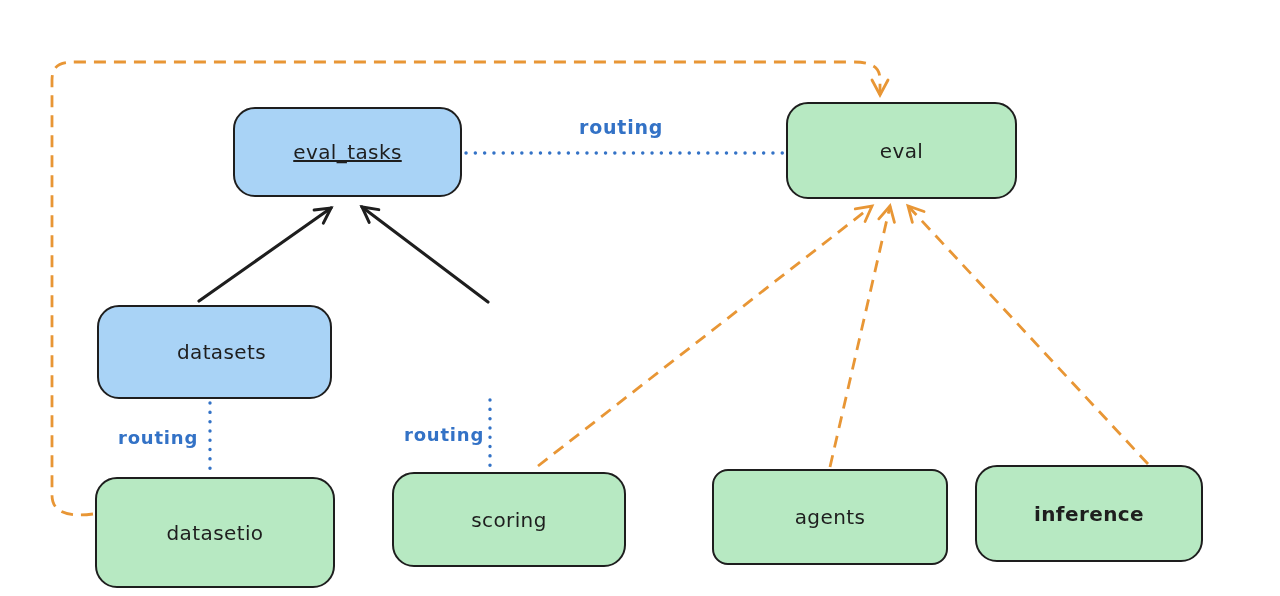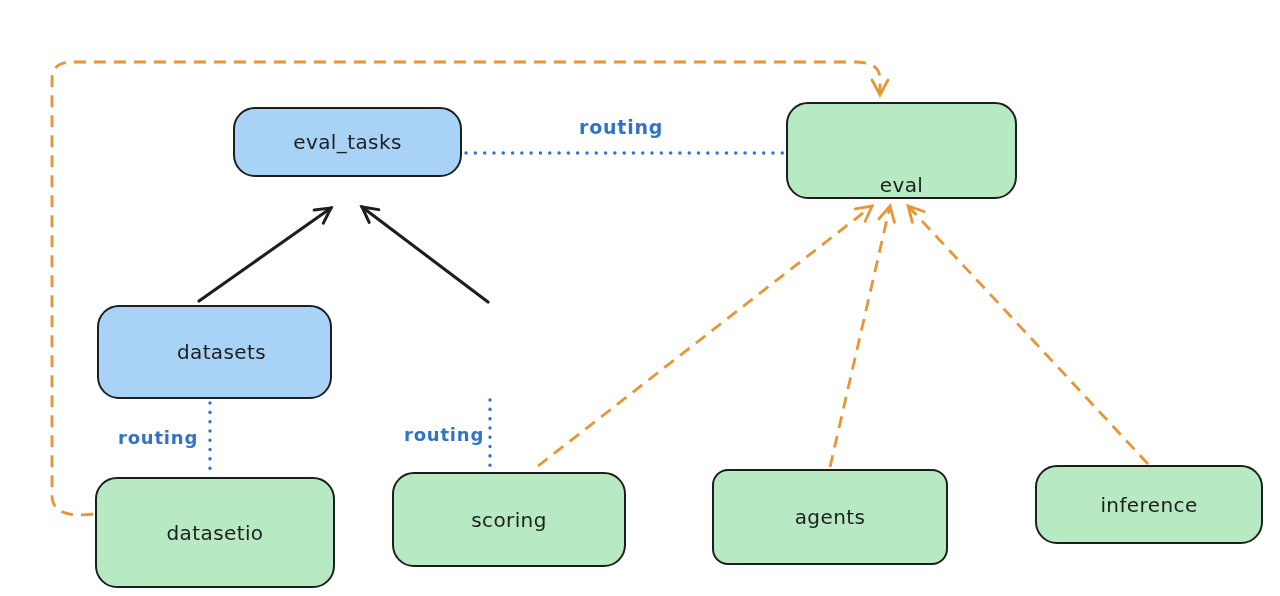--- a/index.html
+++ b/index.html
@@ -25,28 +25,28 @@
     border-radius:22px;
     font-size:20px;
     letter-spacing:0.4px;
     color:var(--stroke);
     box-sizing:border-box;
     text-align:center;
   }
   .node-blue{background:var(--blue-fill);}
   .node-green{background:var(--green-fill);}
 
-  #node-eval-tasks{left:233px;top:107px;width:229px;height:70px;}
-  #node-eval{left:786px;top:102px;width:231px;height:97px;align-items:flex-end;}
+  #node-eval-tasks{left:233px;top:107px;width:229px;height:90px;text-decoration:underline;}
+  #node-eval{left:786px;top:102px;width:231px;height:97px;}
   #node-datasets{left:97px;top:305px;width:235px;height:94px;padding-left:14px;}
   #node-scoring-functions{left:384px;top:303px;width:232px;height:95px;font-size:19px;}
   #node-datasetio{left:95px;top:477px;width:240px;height:111px;}
   #node-scoring{left:392px;top:472px;width:234px;height:95px;}
   #node-agents{left:712px;top:469px;width:236px;height:96px;border-radius:16px;}
-  #node-inference{left:1035px;top:465px;width:228px;height:79px;}
+  #node-inference{left:975px;top:465px;width:228px;height:97px;font-weight:bold;}
 
   .edge-label{
     position:absolute;
     color:var(--blue-line);
     font-size:19px;
     font-weight:bold;
     letter-spacing:0.8px;
     white-space:nowrap;
   }
   #label-routing-top{left:579px;top:116px;}

